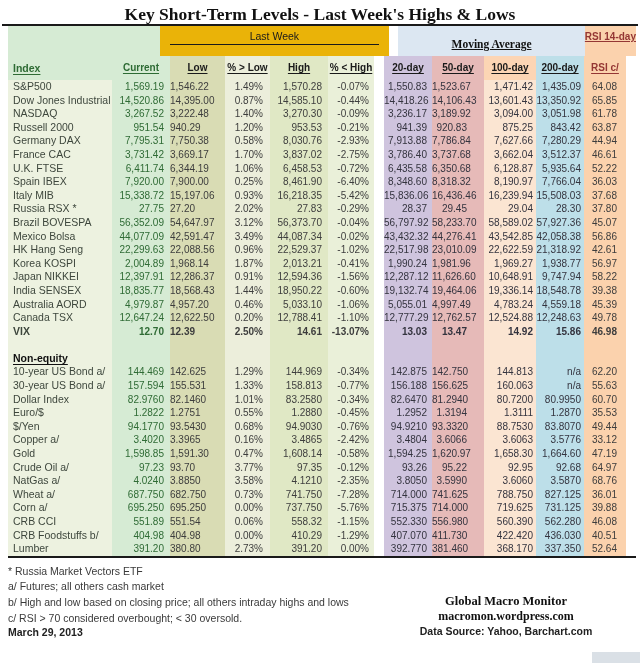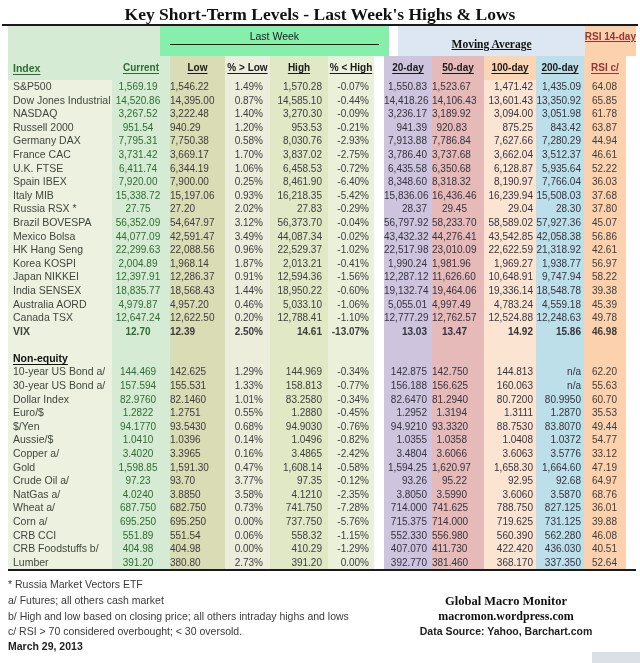--- a/index.html
+++ b/index.html
@@ -11,21 +11,21 @@
   .title {
     padding-top:4px; height:23px; text-align:center;
     font-family:"Liberation Serif", serif; font-weight:bold; font-size:17.5px; color:#111;
   }
   .hr { margin:1px 2px 0 2px; border-top:2px solid #1a1a1a; }
 
   .table { margin-left:8px; width:628px; }
   .band { display:flex; height:30px; }
   .band > div { height:30px; }
   .b-left { width:162px; background:#d6ebd4; }
-  .b-lastweek { width:244px; background:#86efac; display:flex; flex-direction:column; }
+  .b-lastweek { width:244px; background:#eab308; display:flex; flex-direction:column; }
   .b-lastweek .lw-text { display:block; text-align:center; font-size:10.5px; padding-top:4px; color:#1a1a1a; }
   .b-lastweek .lw-rule { display:block; margin:2px 10px 0 10px; border-bottom:1.4px solid #1a1a1a; }
   .b-gap { width:10px; background:#fff; }
   .b-ma { width:199px; background:#dce7f2; text-align:center; }
   .b-ma .ma-text { display:inline-block; margin-top:12px; font-family:"Liberation Serif", serif; font-weight:bold; font-size:11.5px; color:#111; text-decoration:underline; }
   .b-rsi { width:54px; background:#fbd2ad; text-align:center; }
   .b-rsi .rsi-text { display:inline-block; margin-top:4px; font-weight:bold; font-size:10px; color:#943634; text-decoration:underline; white-space:nowrap; }
 
   .hdr-row { display:flex; height:24px; font-weight:bold; font-size:10px; }
   .hdr-row .cell { line-height:24px; text-decoration:underline; text-underline-offset:2px; color:#1a1a1a; }
@@ -36,21 +36,21 @@
   .hdr-row .c-pcthigh, .hdr-row .c-d20, .hdr-row .c-d50, .hdr-row .c-d100,
   .hdr-row .c-d200 { text-align:center; padding-right:0; }
 
   .row { display:flex; height:13.6px; font-size:10px; }
   .row .cell { line-height:13.6px; white-space:nowrap; }
   .row.bold { font-weight:bold; }
   .section-label { font-weight:bold; text-decoration:underline; text-underline-offset:2px; color:#111; font-size:10.5px; }
 
   .cell { height:100%; }
   .c-index   { width:104px; background:#edf2e0; text-align:left;  padding-left:5px; font-size:10.5px; color:#3d463c; }
-  .c-current { width:58px;  background:#d6ebd4; text-align:center; padding-right:6px; color:#2f6b35; }
+  .c-current { width:58px;  background:#d6ebd4; text-align:right; padding-right:6px; color:#2f6b35; }
   .c-low     { width:55px;  background:#d9dcb4; text-align:left; padding-right:6px; }
   .c-pctlow  { width:45px;  background:#eceedb; text-align:right; padding-right:7px; }
   .c-high    { width:58px;  background:#e0e8c5; text-align:right; padding-right:6px; }
   .c-pcthigh { width:46px;  background:#eaf0d9; text-align:right; padding-right:5px; }
   .c-gap     { width:10px;  background:#fff; }
   .c-d20     { width:48px;  background:#cfc4de; text-align:right; padding-right:5px; color:#34343f; }
   .c-d50     { width:52px;  background:#e6bab8; text-align:right; padding-right:17px; color:#34343f; }
   .c-d100    { width:52px;  background:#fbe5d2; text-align:right; padding-right:3px; color:#34343f; }
   .c-d200    { width:48px;  background:#bddfe9; text-align:right; padding-right:3px; color:#34343f; }
   .c-rsi     { width:42px;  background:#fbd2ad; text-align:right; padding-right:9px; }
@@ -466,34 +466,20 @@
           <div class="cell c-high">94.9030</div>
           <div class="cell c-pcthigh">-0.76%</div>
           <div class="cell c-gap"></div>
           <div class="cell c-d20">94.9210</div>
           <div class="cell c-d50">93.3320</div>
           <div class="cell c-d100">88.7530</div>
           <div class="cell c-d200">83.8070</div>
           <div class="cell c-rsi">49.44</div>
         </div>
         <div class="row">
-          <div class="cell c-index">Aussie/$</div>
-          <div class="cell c-current">1.0410</div>
-          <div class="cell c-low">1.0396</div>
-          <div class="cell c-pctlow">0.14%</div>
-          <div class="cell c-high">1.0496</div>
-          <div class="cell c-pcthigh">-0.82%</div>
-          <div class="cell c-gap"></div>
-          <div class="cell c-d20">1.0355</div>
-          <div class="cell c-d50">1.0358</div>
-          <div class="cell c-d100">1.0408</div>
-          <div class="cell c-d200">1.0372</div>
-          <div class="cell c-rsi">54.77</div>
-        </div>
-        <div class="row">
           <div class="cell c-index">Copper  a/</div>
           <div class="cell c-current">3.4020</div>
           <div class="cell c-low">3.3965</div>
           <div class="cell c-pctlow">0.16%</div>
           <div class="cell c-high">3.4865</div>
           <div class="cell c-pcthigh">-2.42%</div>
           <div class="cell c-gap"></div>
           <div class="cell c-d20">3.4804</div>
           <div class="cell c-d50">3.6066</div>
           <div class="cell c-d100">3.6063</div>

